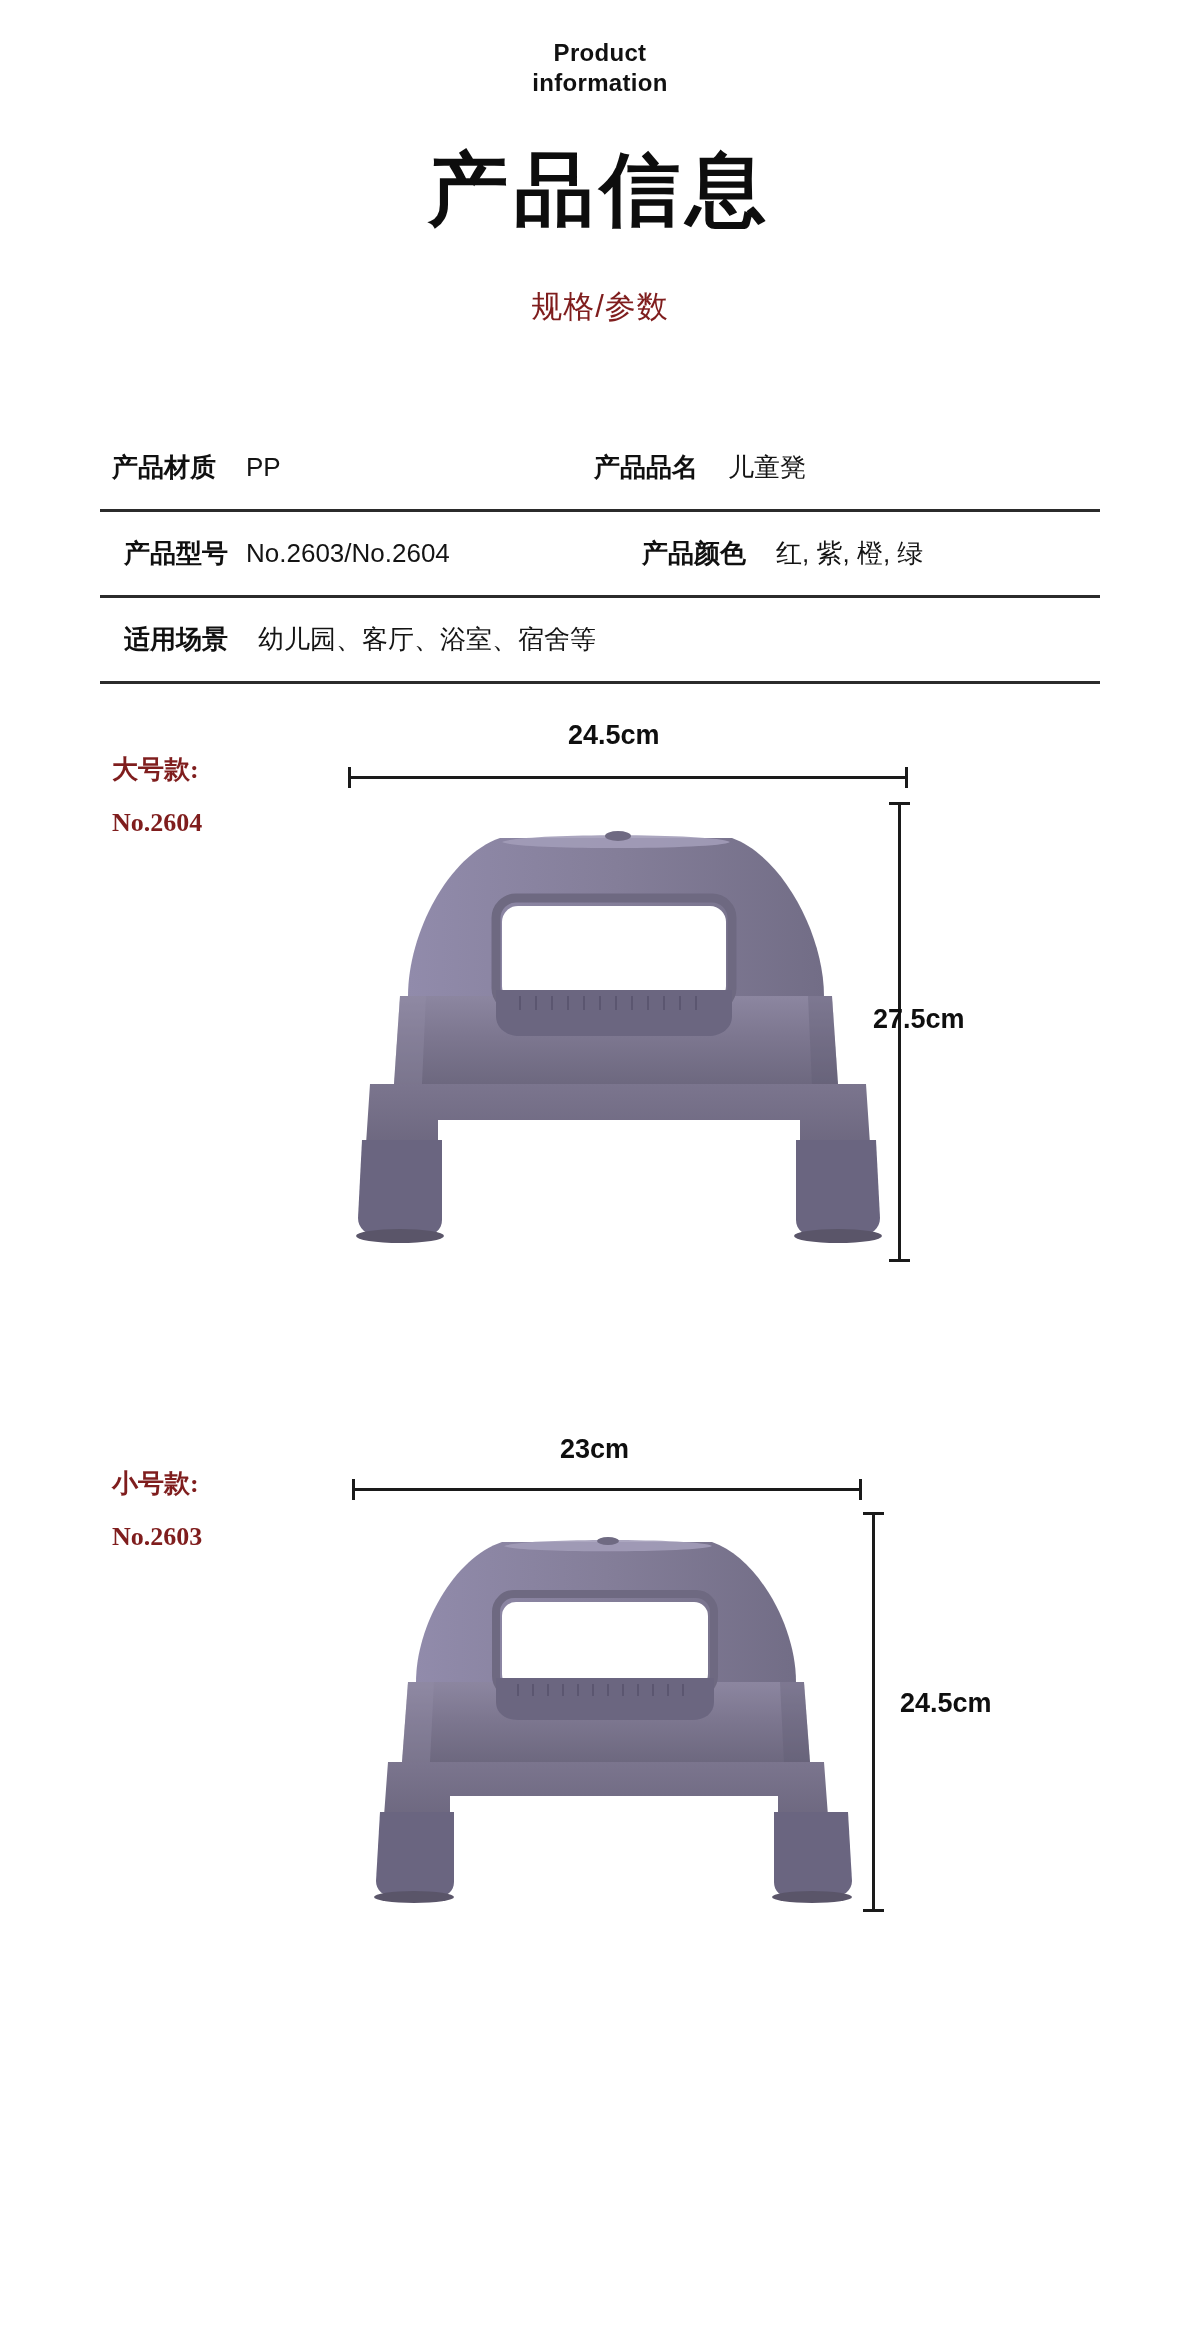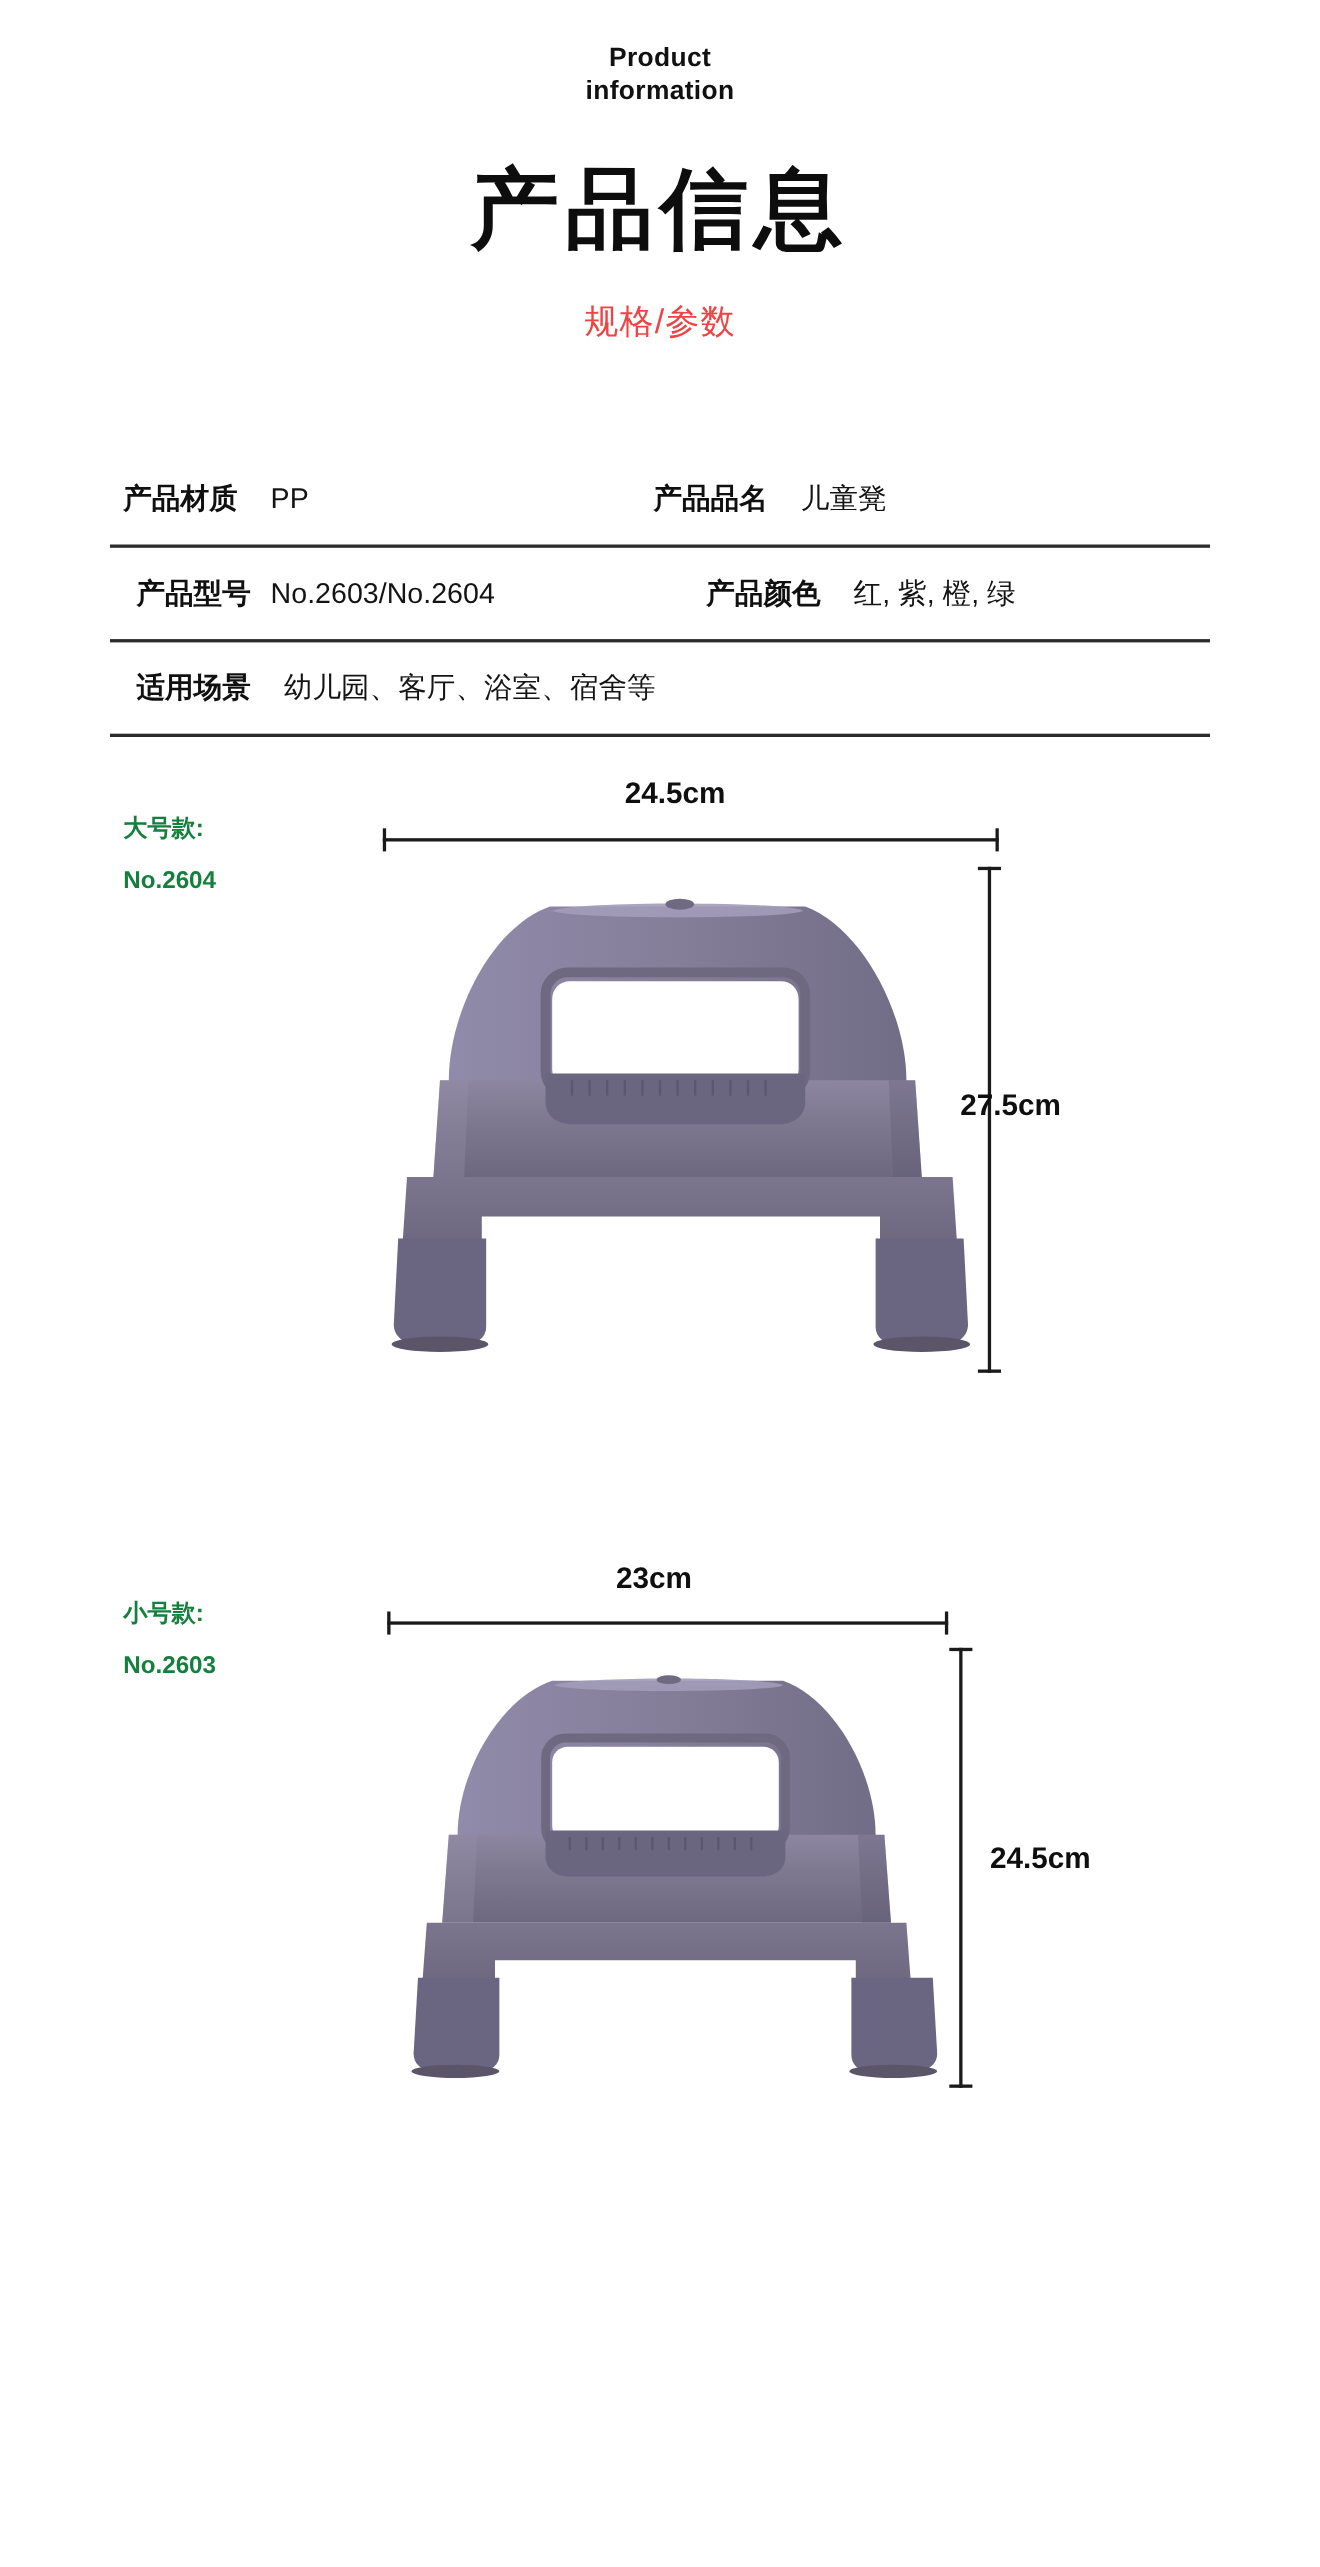--- a/index.html
+++ b/index.html
@@ -32,23 +32,23 @@
 
   .big-title {
     margin-top: 52px;
     font-size: 80px;
     font-weight: bold;
     letter-spacing: 6px;
     color: #0d0d0d;
     line-height: 1;
   }
   .sub-title {
-    margin-top: 42px;
+    margin-top: 56px;
     font-size: 31px;
-    color: #ef4444;
+    color: #7f1d1d;
     letter-spacing: 1px;
   }
 
   
   .spec-table {
     margin: 98px auto 0 auto;
     width: 1000px;
   }
   .spec-row {
     display: flex;
@@ -79,25 +79,26 @@
   }
   .spec-value.tight { margin-left: 18px; }
 
   
   .figure-block {
     position: relative;
     width: 1200px;
   }
   .size-caption {
     position: absolute;
-    font-size: 22px;
-    font-weight: bold;
-    color: #15803d;
+    font-size: 26px;
+    font-weight: bold;
+    color: #7f1d1d;
     white-space: nowrap;
     line-height: 1.5;
+    font-family: Liberation Serif, serif;
   }
   .size-caption .code { display: block; margin-top: 14px; }
 
   .dim-top-label {
     position: absolute;
     font-size: 27px;
     font-weight: bold;
     color: #0f0f0f;
     white-space: nowrap;
   }

